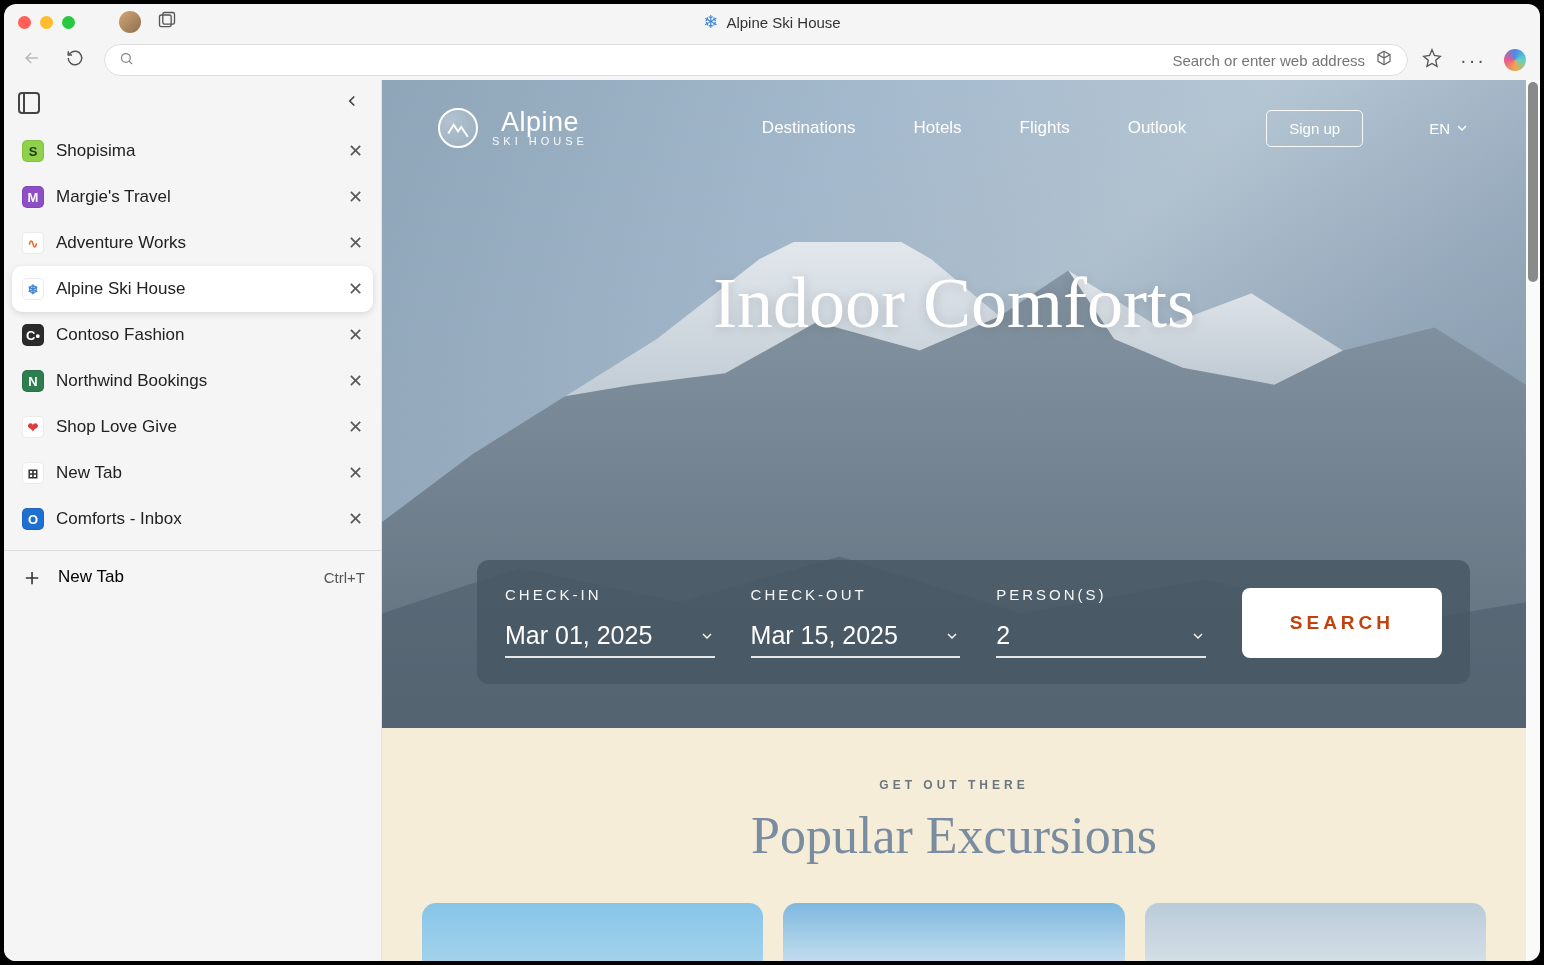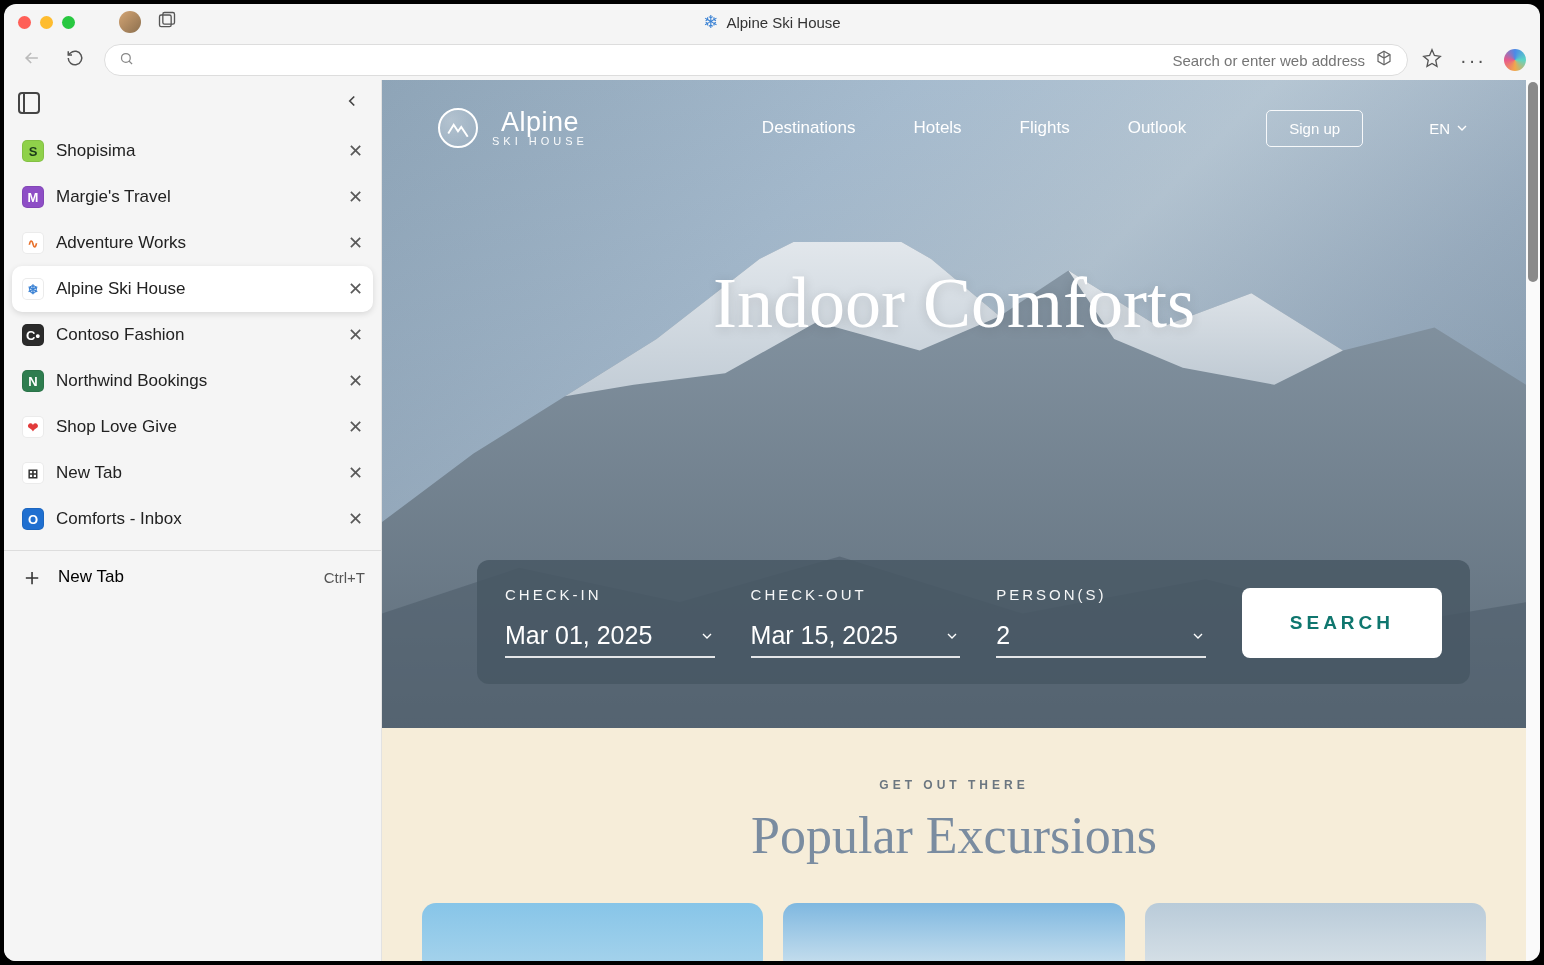--- a/index.html
+++ b/index.html
@@ -156,21 +156,21 @@
   display:flex; align-items:flex-end; padding:26px 28px; gap:36px; z-index:2;margin-left:39px;
 }
 .field { flex:1; color:#fff; }
 .field .flabel { font-size:15px; letter-spacing:3px; margin-bottom:18px; opacity:.95;}
 .field .fvalue {
   display:flex; align-items:center; justify-content:space-between;
   border-bottom:2px solid rgba(255,255,255,.85);
   font-size:25px; padding-bottom:6px; cursor:pointer;
 }
 .search-btn {
-  background:#fff; color:#0f766e; border:none; border-radius:8px;
+  background:#fff; color:#c2410c; border:none; border-radius:8px;
   padding:24px 48px; font-size:19px; letter-spacing:4px; font-weight:600; cursor:pointer;
 }
 
 .section2 {
   background:#f6edd9; padding:50px 40px 0 40px; text-align:center;
 }
 .eyebrow { letter-spacing:4px; color:#6b7680; font-size:12px; font-weight:600;}
 .section2 h2 {
   font-family: Georgia, serif; color:#7a8ca0; font-size:52px; margin-top:14px; font-weight:400;
 }

